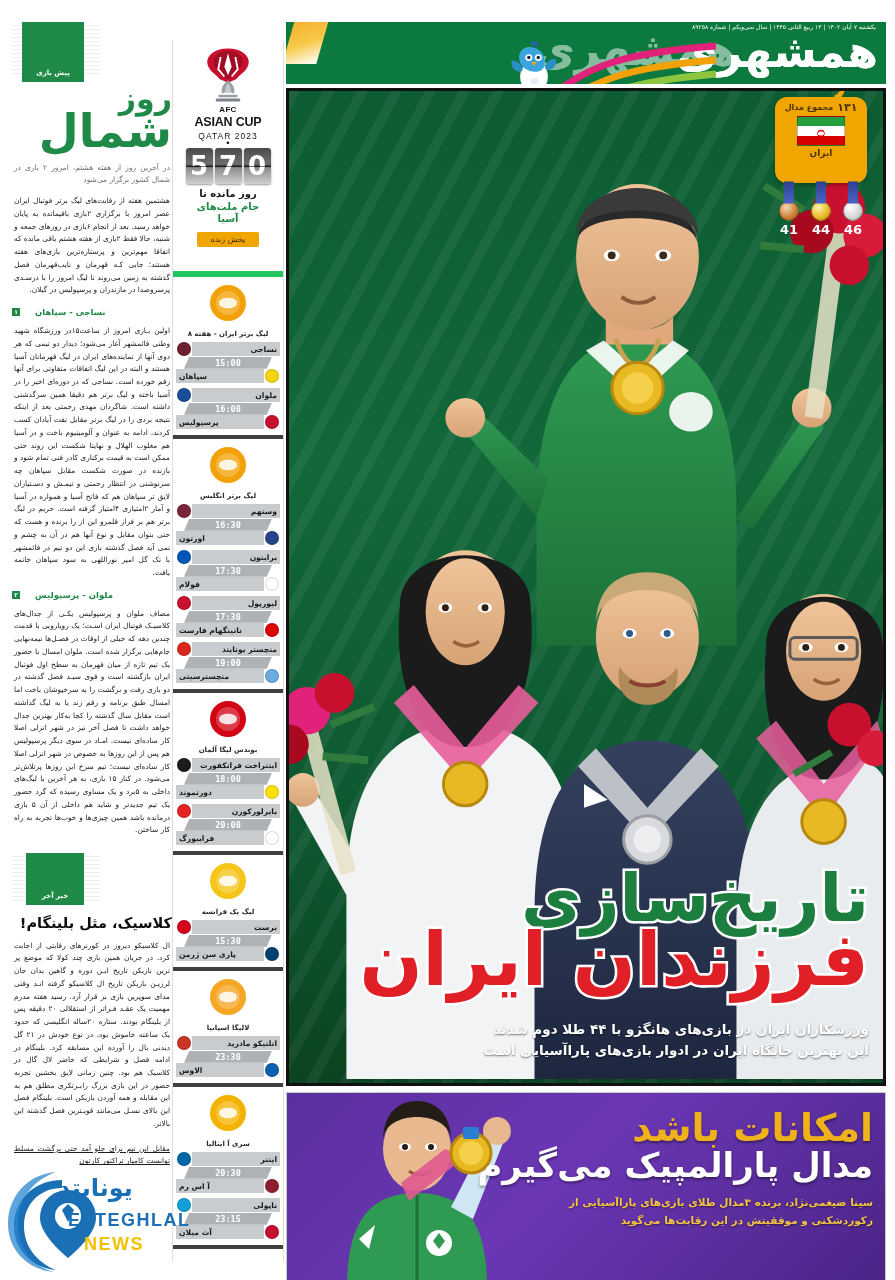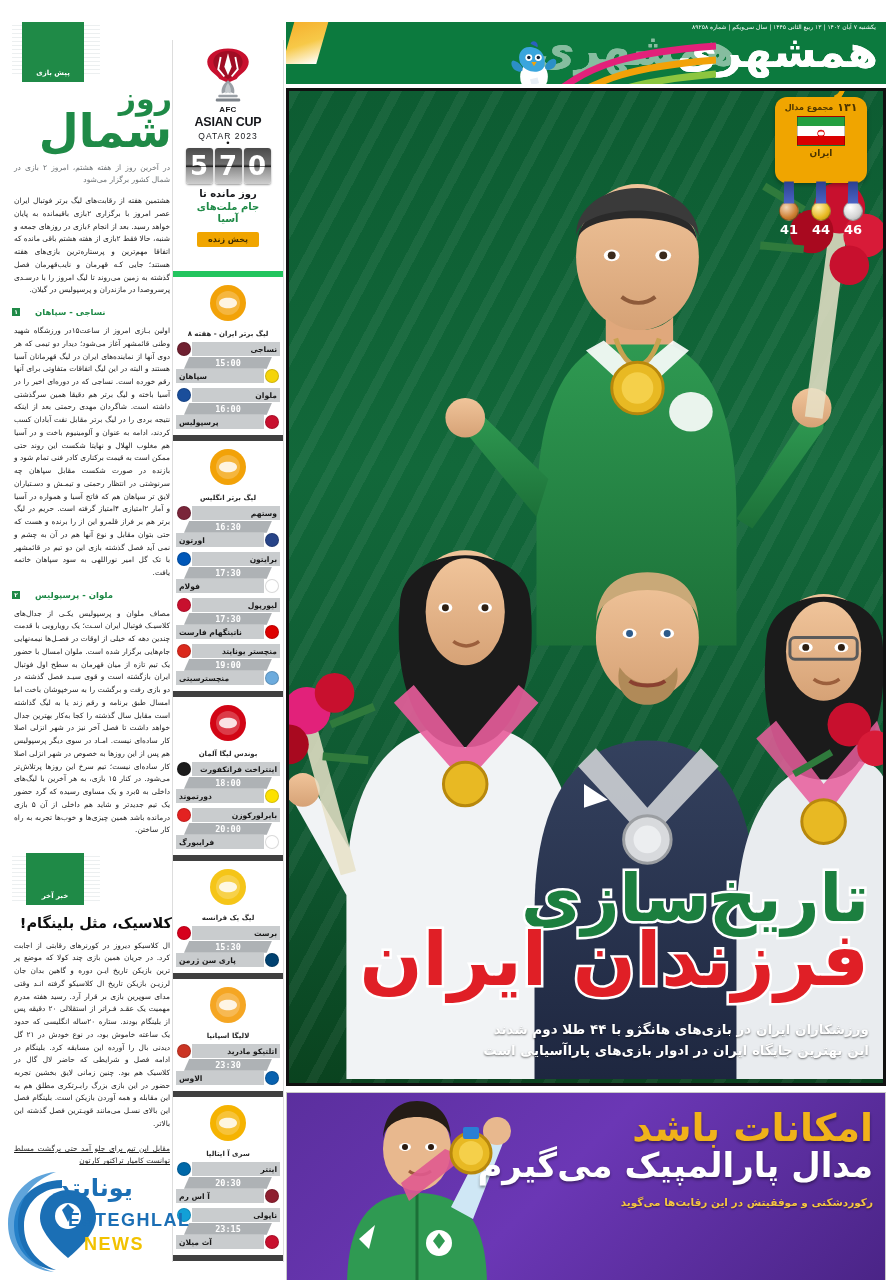--- a/index.html
+++ b/index.html
@@ -120,25 +120,25 @@
     height: 1px; background: rgba(0,0,0,.55);
   }
   .countdown-label {
     font-size: 10px; font-weight: bold; color: #16171b;
     margin-top: 4px; line-height: 1.25;
   }
   .countdown-label .grn { color: #1f8a47; }
   .live-badge {
     display: block; margin: 6px auto 4px; width: 62px;
     background: #f0a500; color: #3a2a00; font-size: 8px;
-    font-weight: bold; padding: 3px 0; border-radius: 2px;
+    font-weight: normal; padding: 3px 0; border-radius: 2px;
     text-align: center;
   }
 
-  .league-block { border-bottom: 6px solid #404040; padding: 6px 0 5px; }
+  .league-block { border-bottom: 4px solid #404040; padding: 6px 0 5px; }
   .league-logo-wrap { text-align: center; }
   .league-logo { width: 46px; height: 42px; display: inline-block; }
   .league-name {
     font-size: 7px; font-weight: bold; color: #2a2a2a;
     text-align: center; margin-top: 1px;
   }
   .match { position: relative; margin: 4px 3px 0; }
   .team-row {
     display: flex; align-items: center;
     height: 15px;
@@ -888,20 +888,21 @@
         <rect x="150" y="30" width="16" height="12" rx="2" fill="#2a7fd4"></rect>
         <circle cx="126" cy="146" r="13" fill="#ffffff"></circle>
         <path d="M120 144 L126 136 L132 144 L126 152Z" fill="#2f9a52"></path>
         <path d="M46 142 L62 128 L56 152Z" fill="#ffffff"></path>
       </svg>
 
       <div class="bottom-text">
         <div class="bt-l1">امکانات باشد</div>
         <div class="bt-l2">مدال پارالمپیک می‌گیرم</div>
         <div class="bt-caption">
+          <div>سینا ضیغمی‌نژاد، برنده ۳مدال طلای بازی‌های پاراآسیایی از</div>
           <div>رکوردشکنی و موفقیتش در این رقابت‌ها می‌گوید</div>
         </div>
       </div>
     </div>
   </div>
 
   <div class="watermark">
     <svg viewBox="0 0 168 108" style="position:absolute;inset:0;">
       <path d="M56 14 C28 14 8 34 8 60 C8 84 26 102 50 104 C30 96 18 80 18 60 C18 38 34 22 56 22Z" fill="#1b6fb5"></path>
       <path d="M50 6 C22 8 2 30 2 58 C2 84 22 104 48 106 C26 100 12 82 12 58 C12 32 28 14 50 6Z" fill="#2a86cf" opacity=".75"></path>

